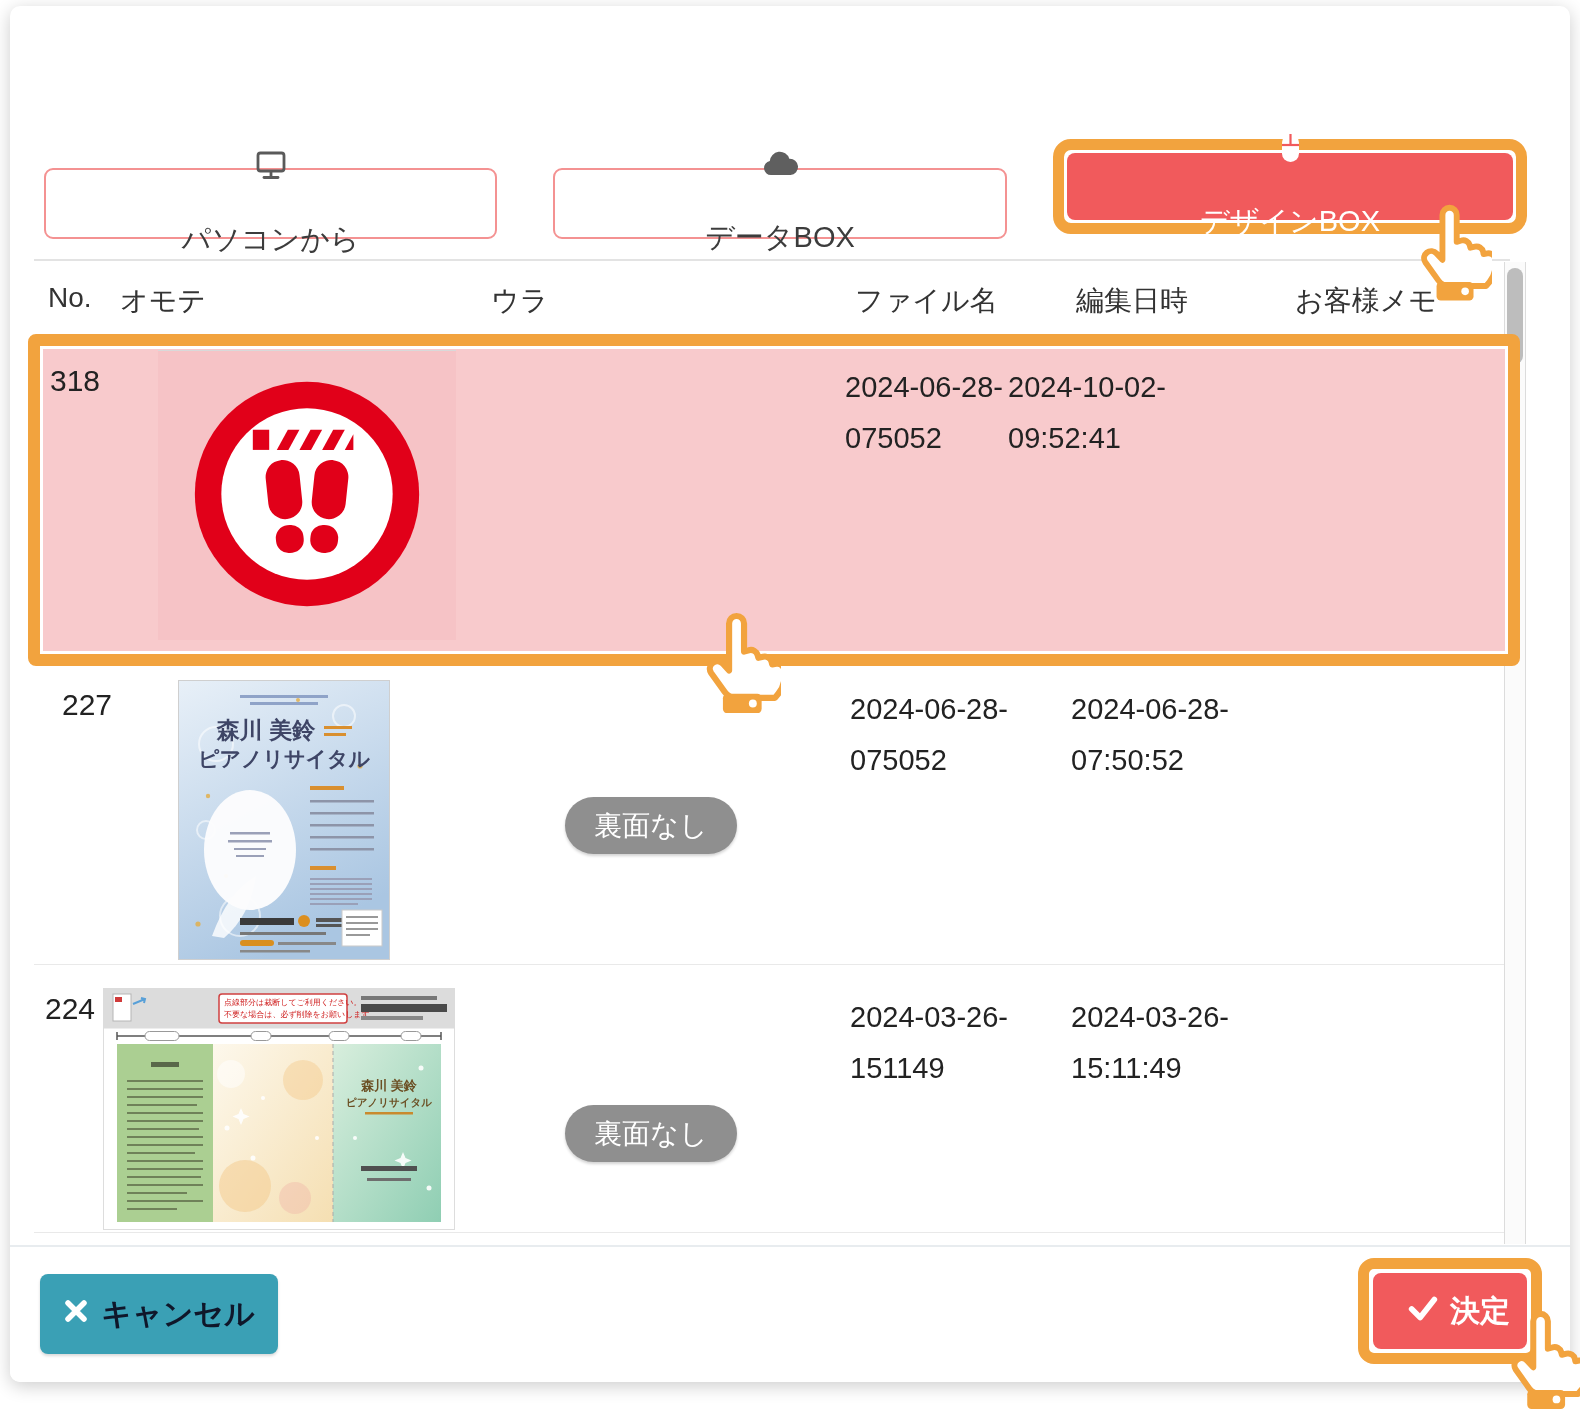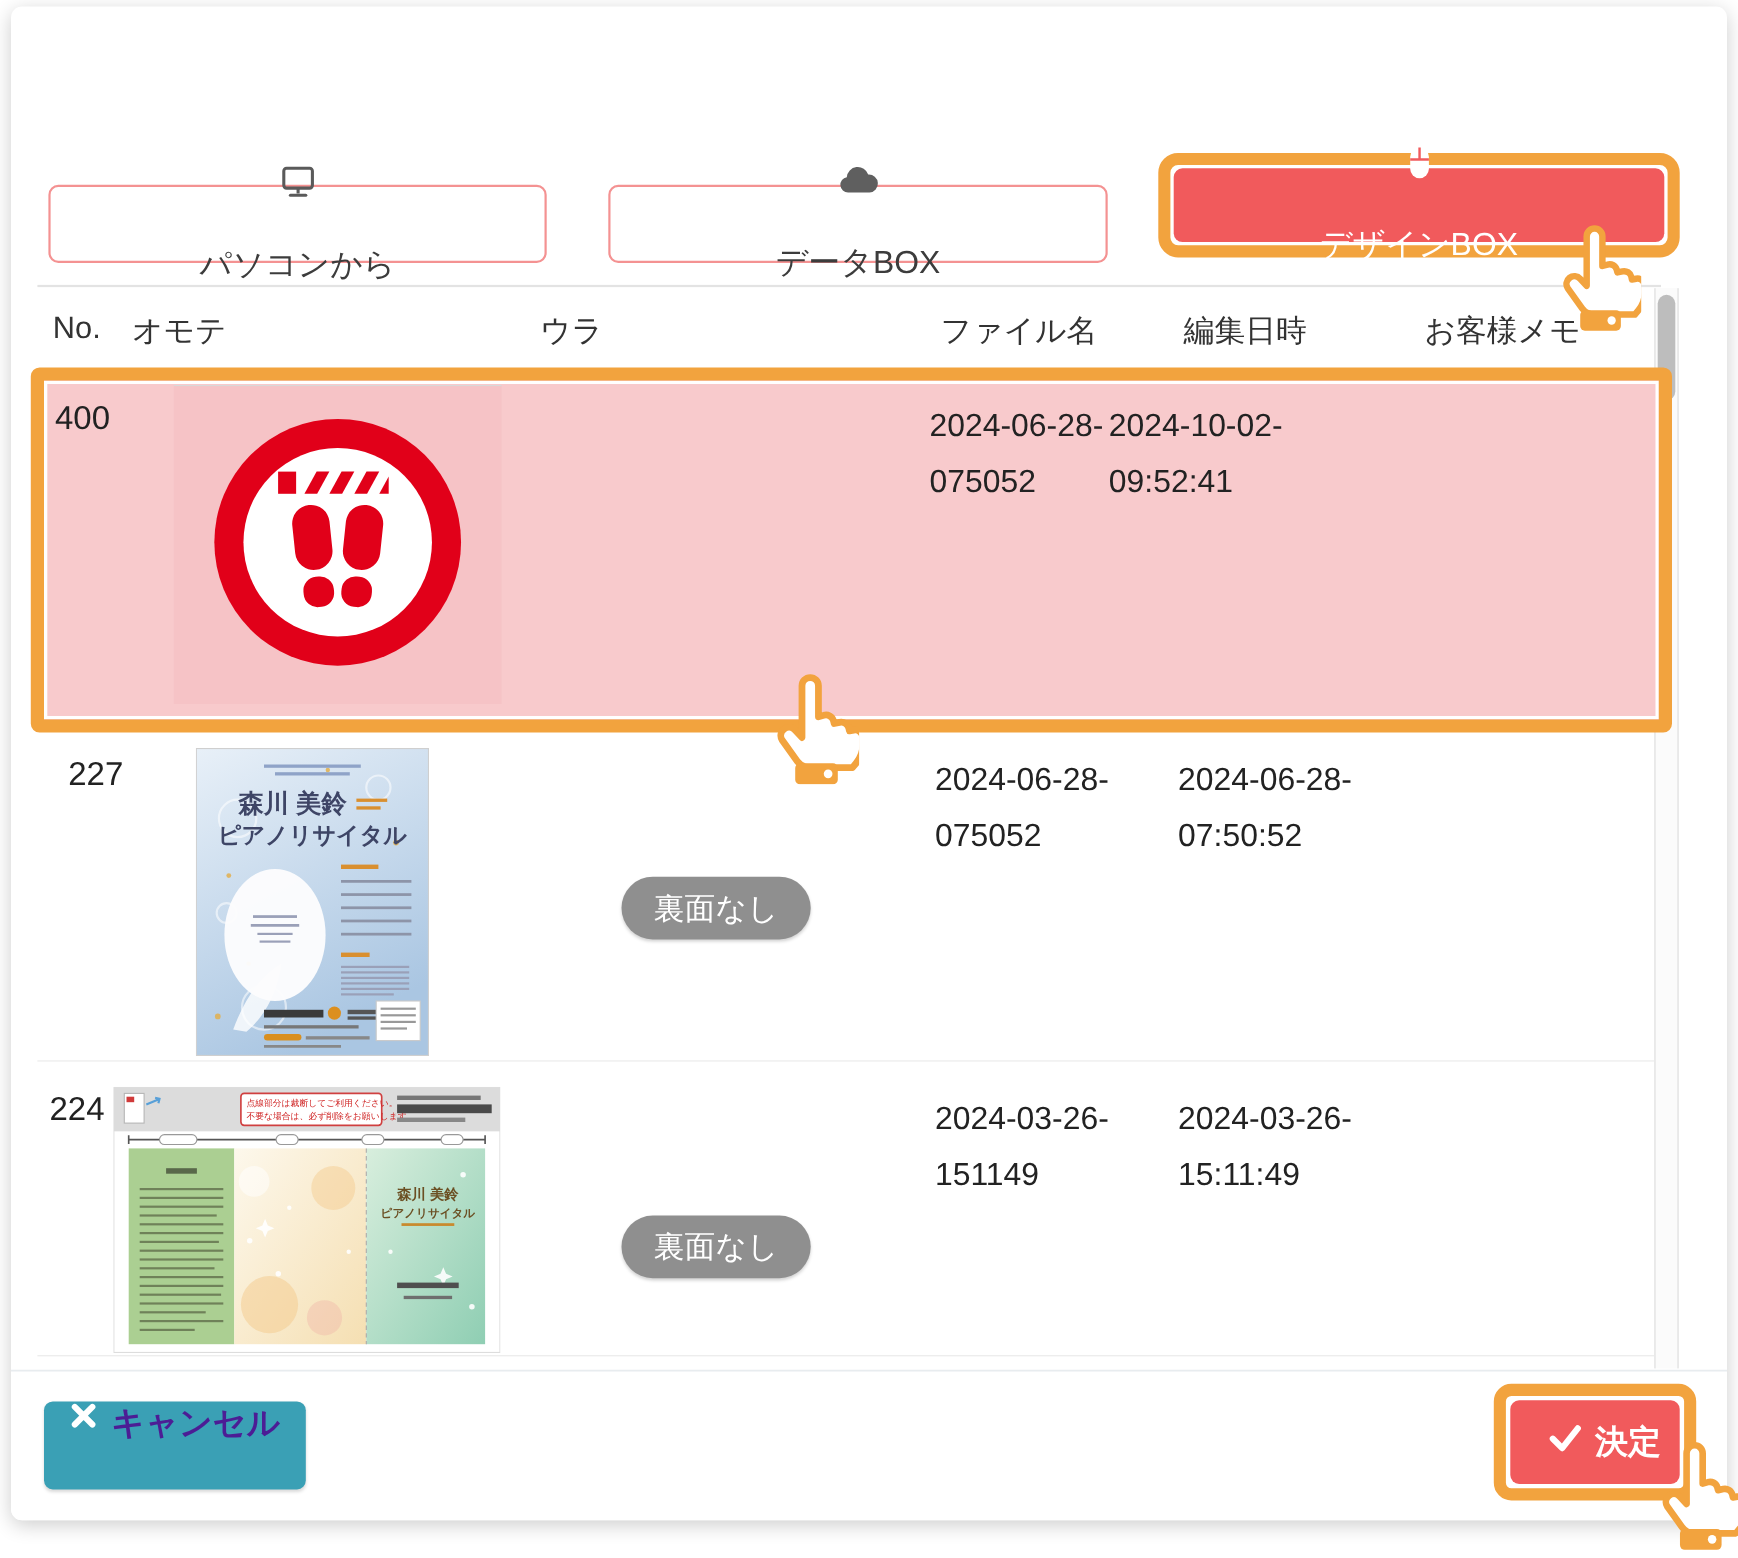--- a/index.html
+++ b/index.html
@@ -101,22 +101,22 @@
   .row-224 .badge{left:555px;top:126px;}
   .row-224 .cell-file{left:840px;top:24px;}
   .row-224 .cell-edit{left:1061px;top:24px;}
   
   .modal-footer{
     position:absolute;left:0;top:1239px;width:1560px;height:137px;
     border-top:2px solid #e8ecef;background:#fff;border-radius:0 0 10px 10px;
   }
   .cancel-btn{
     position:absolute;left:30px;top:27px;width:238px;height:80px;border:none;border-radius:8px;
-    background:var(--teal);color:#4c1d95;font-size:30px;font-weight:bold;cursor:pointer;
-    display:flex;justify-content:center;gap:12px;
+    background:var(--teal);color:#0f172a;font-size:30px;font-weight:bold;cursor:pointer;
+    display:flex;align-items:center;justify-content:center;gap:12px;
     box-shadow:0 2px 3px rgba(0,0,0,.15);
   }
   .confirm-ring{
     position:absolute;left:1348px;top:1252px;width:184px;height:106px;
     border:11px solid var(--orange);border-radius:16px;padding:4px;background:#fff;z-index:30;
   }
   .confirm-btn{
     width:100%;height:100%;border:none;border-radius:8px;background:var(--red);
     color:#fff;font-size:30px;font-weight:bold;cursor:pointer;
     display:flex;align-items:center;justify-content:center;gap:10px;padding-left:16px;
@@ -176,21 +176,21 @@
   <span class="col-head ch-back">ウラ</span>
   <span class="col-head ch-file">ファイル名</span>
   <span class="col-head ch-edit">編集日時</span>
   <span class="col-head ch-memo">お客様メモ</span>
 
   <div class="scroll-track">
     <div class="scroll-thumb"></div>
   </div>
 
   <div class="sel-box">
-    <span class="row-num">400</span>
+    <span class="row-num">318</span>
     <div class="thumb-229">
       <span class="ic">
         <svg width="252" height="252" viewBox="0 0 100 100">
           <circle cx="50" cy="50" r="44.5" fill="#e10019"></circle>
           <circle cx="50" cy="50" r="34" fill="#fff"></circle>
           <g fill="#e10019">
             <rect x="28.5" y="24.5" width="6.5" height="8"></rect>
             <path d="M38 32.5 l4.4 -8 h4.6 l-4.4 8 z"></path>
             <path d="M47 32.5 l4.4 -8 h4.6 l-4.4 8 z"></path>
             <path d="M56 32.5 l4.4 -8 h4.6 l-4.4 8 z"></path>

